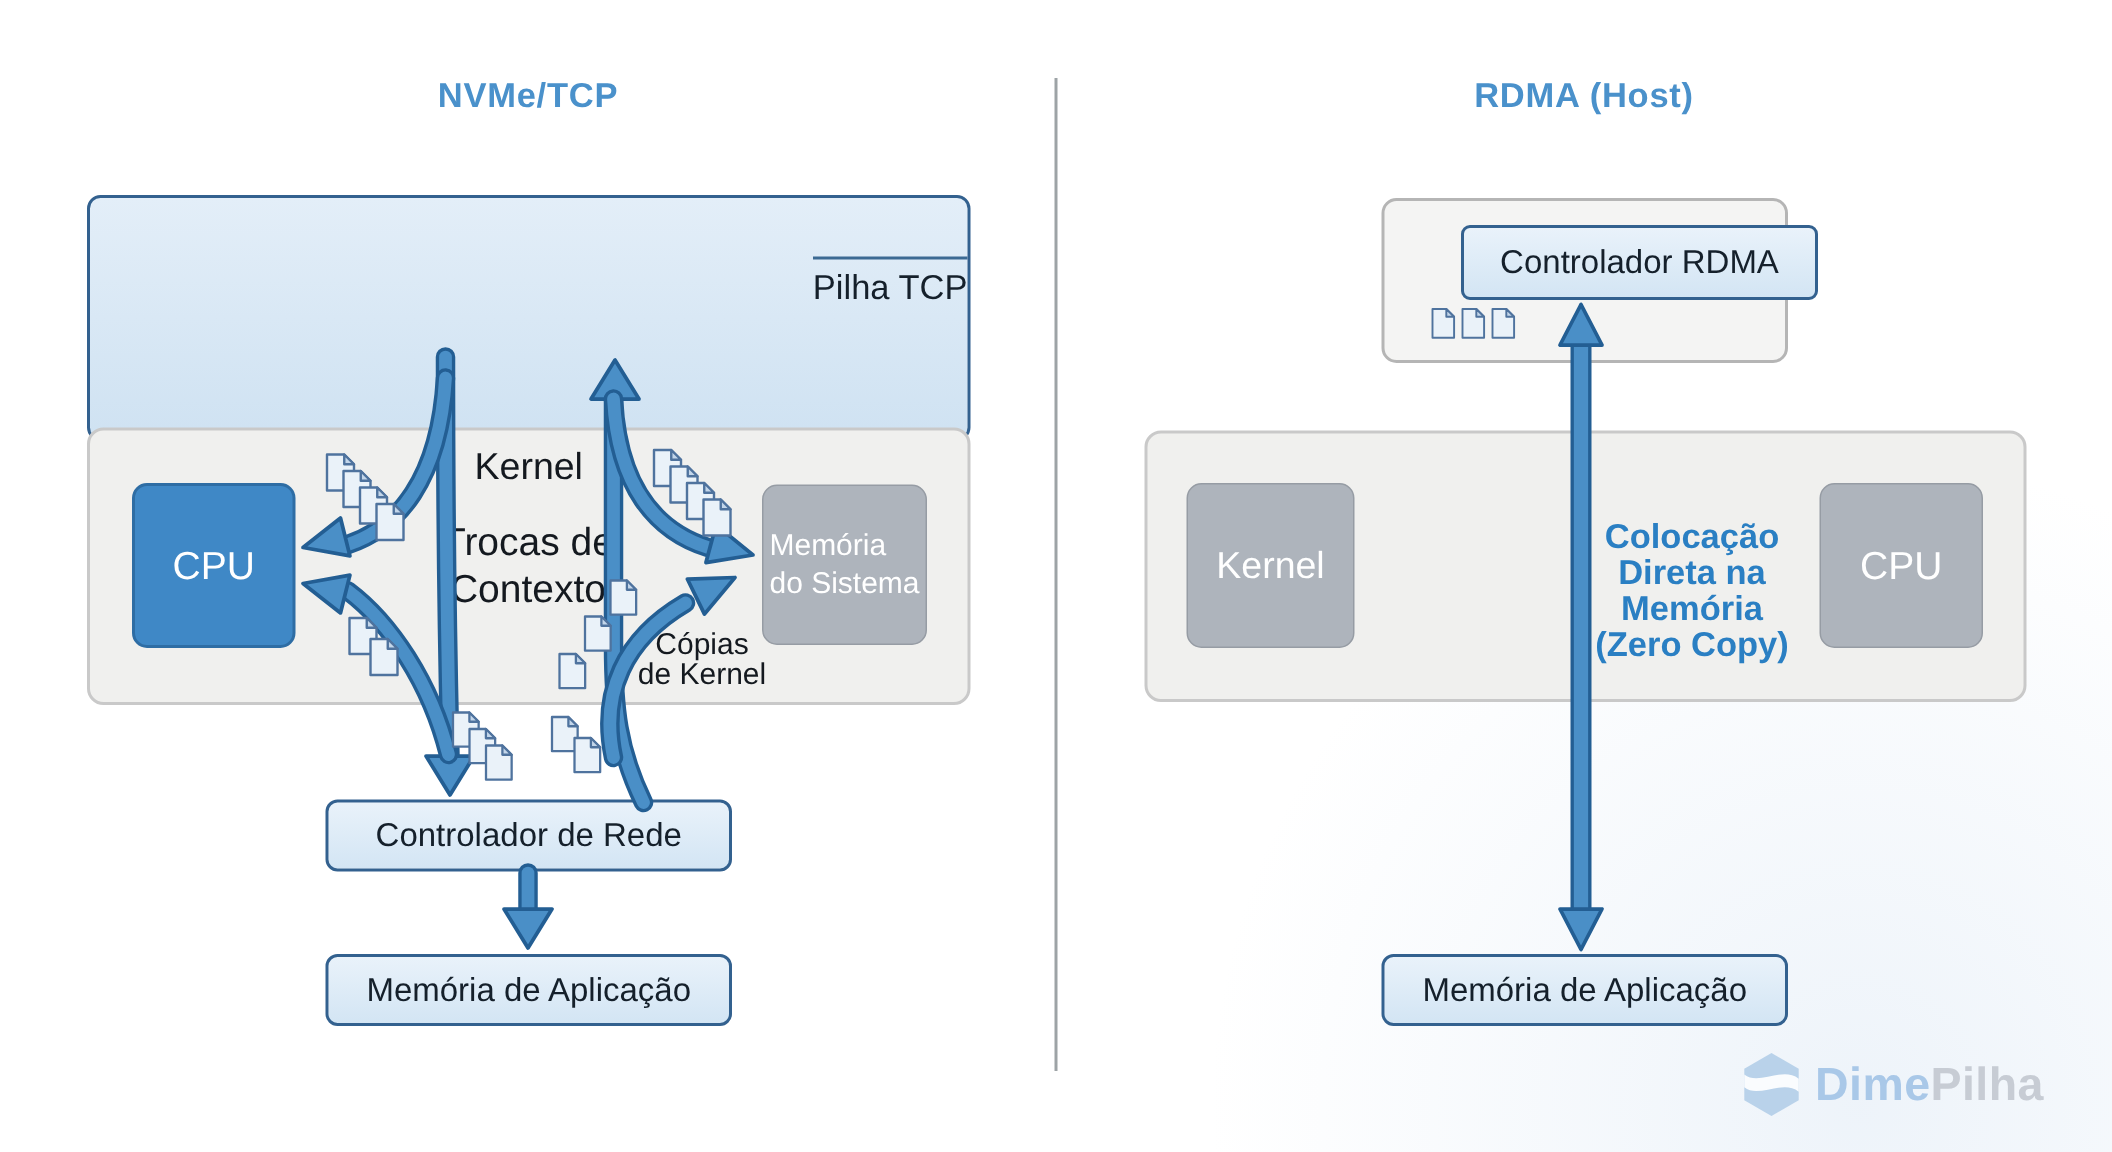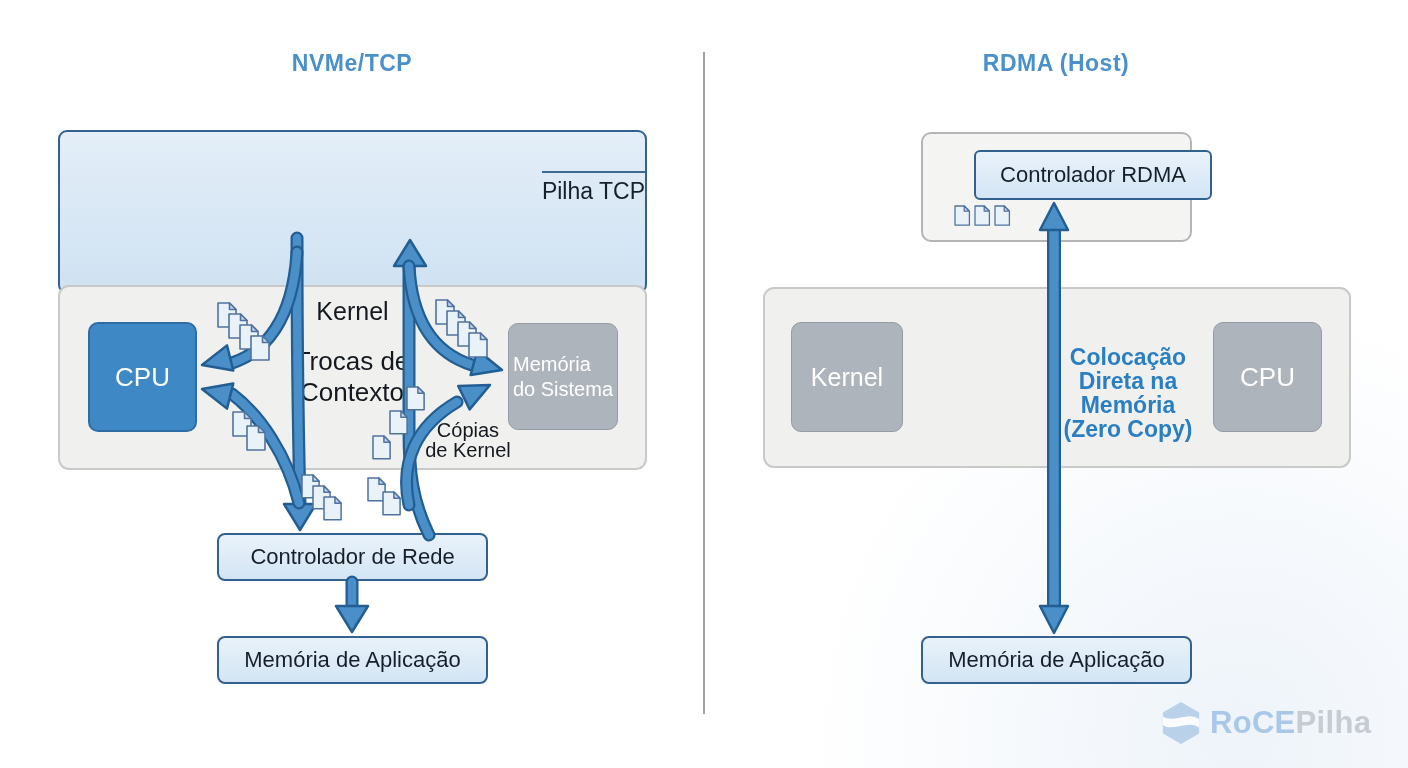--- a/index.html
+++ b/index.html
@@ -214,16 +214,16 @@
       <use href="#doc" transform="translate(975,206) scale(0.8)"></use>
       <use href="#doc" transform="translate(995,206) scale(0.8)"></use>
     </g>
   </svg>
 
   <div class="logo">
     <svg width="42" height="44" viewBox="0 0 44 46">
       <polygon points="22,1 41,12 41,34 22,45 3,34 3,12" fill="#b9d2ea"></polygon>
       <path d="M3,16 C13,24 30,10 41,19 L41,28 C30,19 13,33 3,25 Z" fill="#ffffff" opacity="0.92"></path>
     </svg>
-    <div class="logo-text"><span class="logo-host">RoCE</span><span class="logo-dime">Pilha</span></div>
+    <div class="logo-text"><span class="logo-host">Dime</span><span class="logo-dime">Pilha</span></div>
   </div>
 
 </div>
 
 </body></html>

